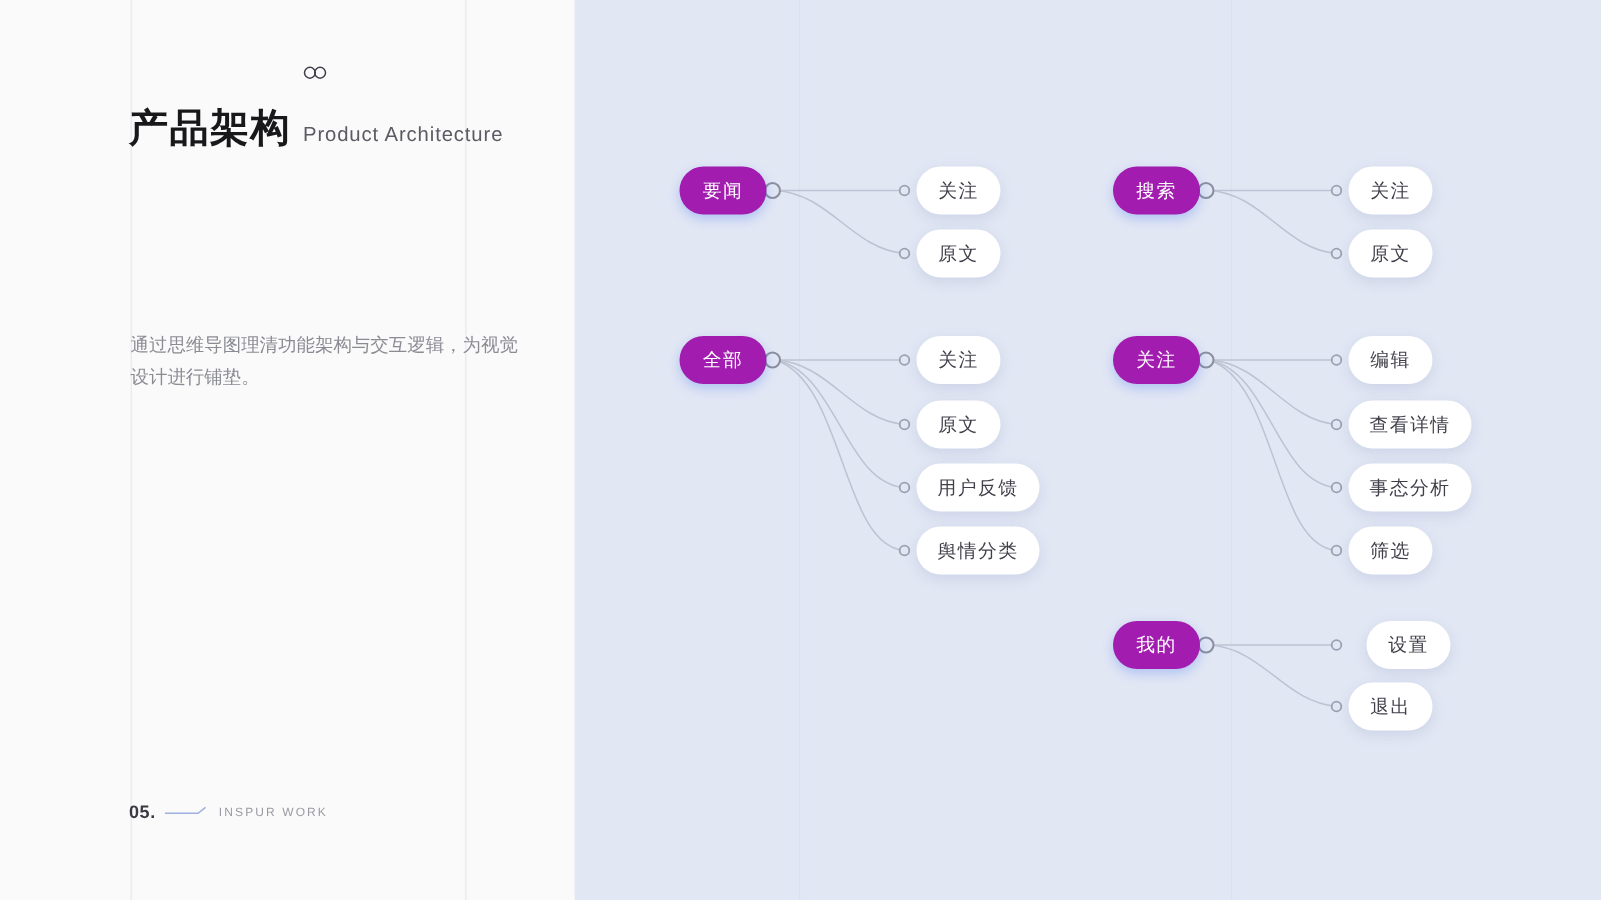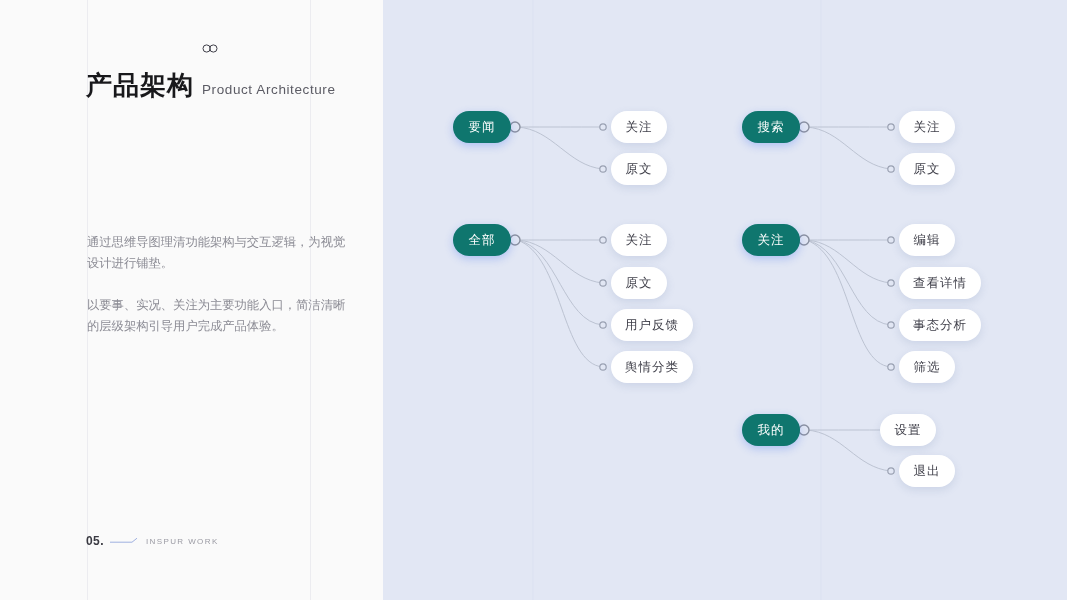--- a/index.html
+++ b/index.html
@@ -28,21 +28,21 @@
   #title-icon{width:16px;height:9px;margin-bottom:2px;}
   #title-en{
     font-size:13.5px;color:#5b5b64;letter-spacing:.6px;line-height:1;
   }
 
   .para{
     position:absolute;left:87px;width:265px;
     font-size:12.3px;line-height:21px;color:#8b8b94;
     font-family:"Liberation Sans","DejaVu Sans",sans-serif;
   }
-  #para-1{top:232px;}
+  #para-1{top:220px;}
   #para-2{top:295px;}
 
   #footer{
     position:absolute;left:86px;top:534px;display:flex;align-items:center;
   }
   #footer-num{font-size:12px;color:#3a3a42;letter-spacing:.4px;font-weight:bold;}
   #footer-arrow{width:30px;height:8px;margin:0 6px;}
   #footer-brand{font-size:8px;color:#9a9aa3;letter-spacing:1.4px;}
 
   
@@ -51,21 +51,21 @@
     background:#e2e7f4;
   }
   #map-svg{position:absolute;left:0;top:0;width:684px;height:600px;}
 
   .node{
     position:absolute;display:flex;align-items:center;justify-content:center;
     box-sizing:border-box;
   }
   .node-root{
     width:58px;height:32px;border-radius:16px;
-    background:#0f766e;color:#ffffff;font-size:12.5px;letter-spacing:1px;
+    background:#a21caf;color:#ffffff;font-size:12.5px;letter-spacing:1px;
     box-shadow:0 3px 8px rgba(61,110,242,.30);
   }
   .node-leaf{
     height:32px;border-radius:16px;background:#ffffff;color:#3f3f49;
     font-size:12.5px;letter-spacing:1px;
     box-shadow:0 3px 9px rgba(90,110,160,.16);
     padding:0 14px;min-width:56px;
   }
 </style>
 </head>
@@ -83,21 +83,20 @@
       <div id="title-side">
         <svg id="title-icon" viewBox="0 0 16 9">
           <circle cx="4.6" cy="4.5" r="3.6" fill="none" stroke="#3f3f49" stroke-width="1"></circle>
           <circle cx="11.4" cy="4.5" r="3.6" fill="none" stroke="#3f3f49" stroke-width="1"></circle>
         </svg>
         <div id="title-en">Product Architecture</div>
       </div>
     </div>
 
     <div class="para" id="para-1">通过思维导图理清功能架构与交互逻辑，为视觉设计进行铺垫。</div>
-    <div class="para" id="para-2">以要事、实况、关注为主要功能入口，简洁清晰的层级架构引导用户完成产品体验。</div>
 
     <div id="footer">
       <span id="footer-num">05.</span>
       <svg id="footer-arrow" viewBox="0 0 30 8">
         <path d="M0 5.2 L22 5.2 L27 1.2" fill="none" stroke="#9fb0e0" stroke-width="1"></path>
       </svg>
       <span id="footer-brand">INSPUR WORK</span>
     </div>
   </div>
 
@@ -170,17 +169,17 @@
     <div class="node node-leaf" style="left:516px;top:111px;">关注</div>
     <div class="node node-leaf" style="left:516px;top:153px;">原文</div>
 
     <div class="node node-root" style="left:359px;top:224px;">关注</div>
     <div class="node node-leaf" style="left:516px;top:224px;">编辑</div>
     <div class="node node-leaf" style="left:516px;top:267px;">查看详情</div>
     <div class="node node-leaf" style="left:516px;top:309px;">事态分析</div>
     <div class="node node-leaf" style="left:516px;top:351px;">筛选</div>
 
     <div class="node node-root" style="left:359px;top:414px;">我的</div>
-    <div class="node node-leaf" style="left:497px;top:414px;">设置</div>
+    <div class="node node-leaf" style="left:528px;top:414px;">设置</div>
     <div class="node node-leaf" style="left:516px;top:455px;">退出</div>
 
   </div>
 </div>
 
 </body></html>

